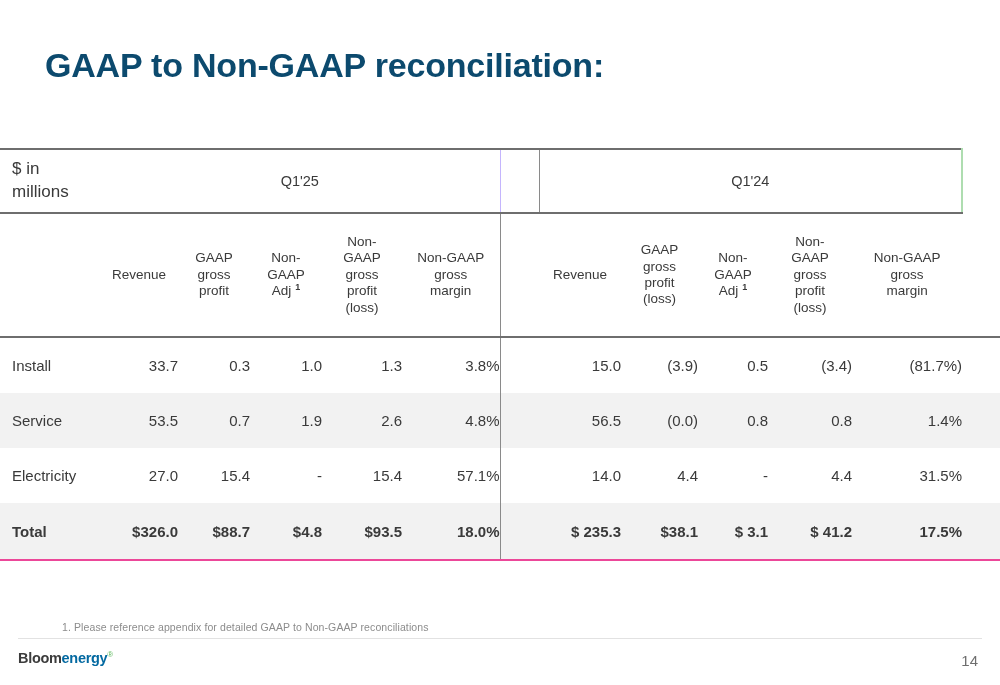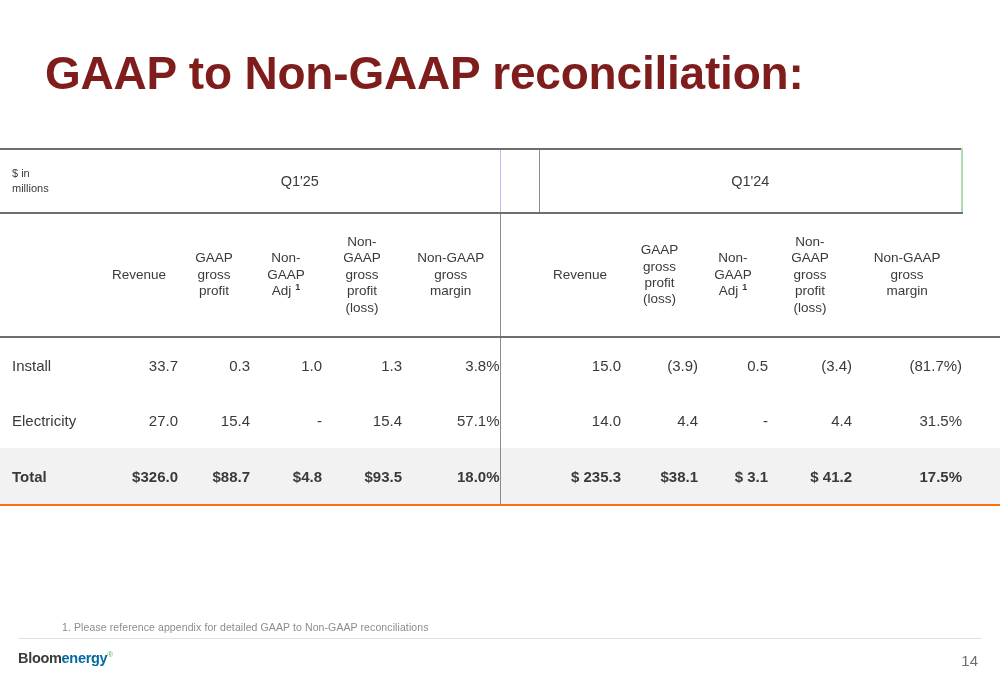--- a/index.html
+++ b/index.html
@@ -15,24 +15,24 @@
     position: relative;
     overflow: hidden;
   }
 
   
   .slide-title {
     position: absolute;
     left: 45px;
     top: 44px;
     width: 900px;
-    font-size: 46px;
+    font-size: 34px;
     font-weight: bold;
     line-height: 1.28;
-    color: #7f1d1d;
+    color: #0c4a6e;
     letter-spacing: -0.2px;
   }
   .slide-title .tline { display: block; }
 
   
   .table-wrap {
     position: absolute;
     left: 0;
     top: 148px;
     width: 1000px;
@@ -63,21 +63,21 @@
   col.c-r5      { width: 110px; }
   col.c-pad     { width: 38px; }
 
   
   .period-row td {
     height: 62px;
     border-top: 2px solid #6e6e6e;
     border-bottom: 2px solid #6e6e6e;
   }
   .units-cell {
-    font-size: 11px;
+    font-size: 17px;
     font-weight: bold;
     color: #3a3a3a;
     line-height: 1.33;
     padding-left: 12px !important;
     text-align: left;
   }
   .units-cell .u-line { display: block; }
   .period-cell {
     text-align: center;
     font-size: 14.5px;
@@ -126,21 +126,21 @@
   .data-row td.sep-right { border-left: 1px solid #8a8a8a; }
   .data-row td.row-label {
     text-align: left;
     padding-left: 12px;
     padding-right: 0;
   }
   .data-row.shaded td { background: #f2f2f2; }
   .data-row.total-row td {
     font-weight: bold;
     background: #f2f2f2;
-    border-bottom: 2px solid #f97316;
+    border-bottom: 2px solid #ec4899;
     height: 56px;
   }
   .data-row td.gapcell { padding: 0; }
 
   
   .footnote {
     position: absolute;
     left: 62px;
     top: 621px;
     font-size: 10.5px;
@@ -288,20 +288,35 @@
         <td class="sep-left">3.8%</td>
         <td class="gapcell sep-right"></td>
         <td>15.0</td>
         <td>(3.9)</td>
         <td>0.5</td>
         <td>(3.4)</td>
         <td>(81.7%)</td>
         <td></td>
       </tr>
 
+      <tr class="data-row shaded">
+        <td class="row-label">Service</td>
+        <td>53.5</td>
+        <td>0.7</td>
+        <td>1.9</td>
+        <td>2.6</td>
+        <td class="sep-left">4.8%</td>
+        <td class="gapcell sep-right"></td>
+        <td>56.5</td>
+        <td>(0.0)</td>
+        <td>0.8</td>
+        <td>0.8</td>
+        <td>1.4%</td>
+        <td></td>
+      </tr>
 
       <tr class="data-row">
         <td class="row-label">Electricity</td>
         <td>27.0</td>
         <td>15.4</td>
         <td>-</td>
         <td>15.4</td>
         <td class="sep-left">57.1%</td>
         <td class="gapcell sep-right"></td>
         <td>14.0</td>

